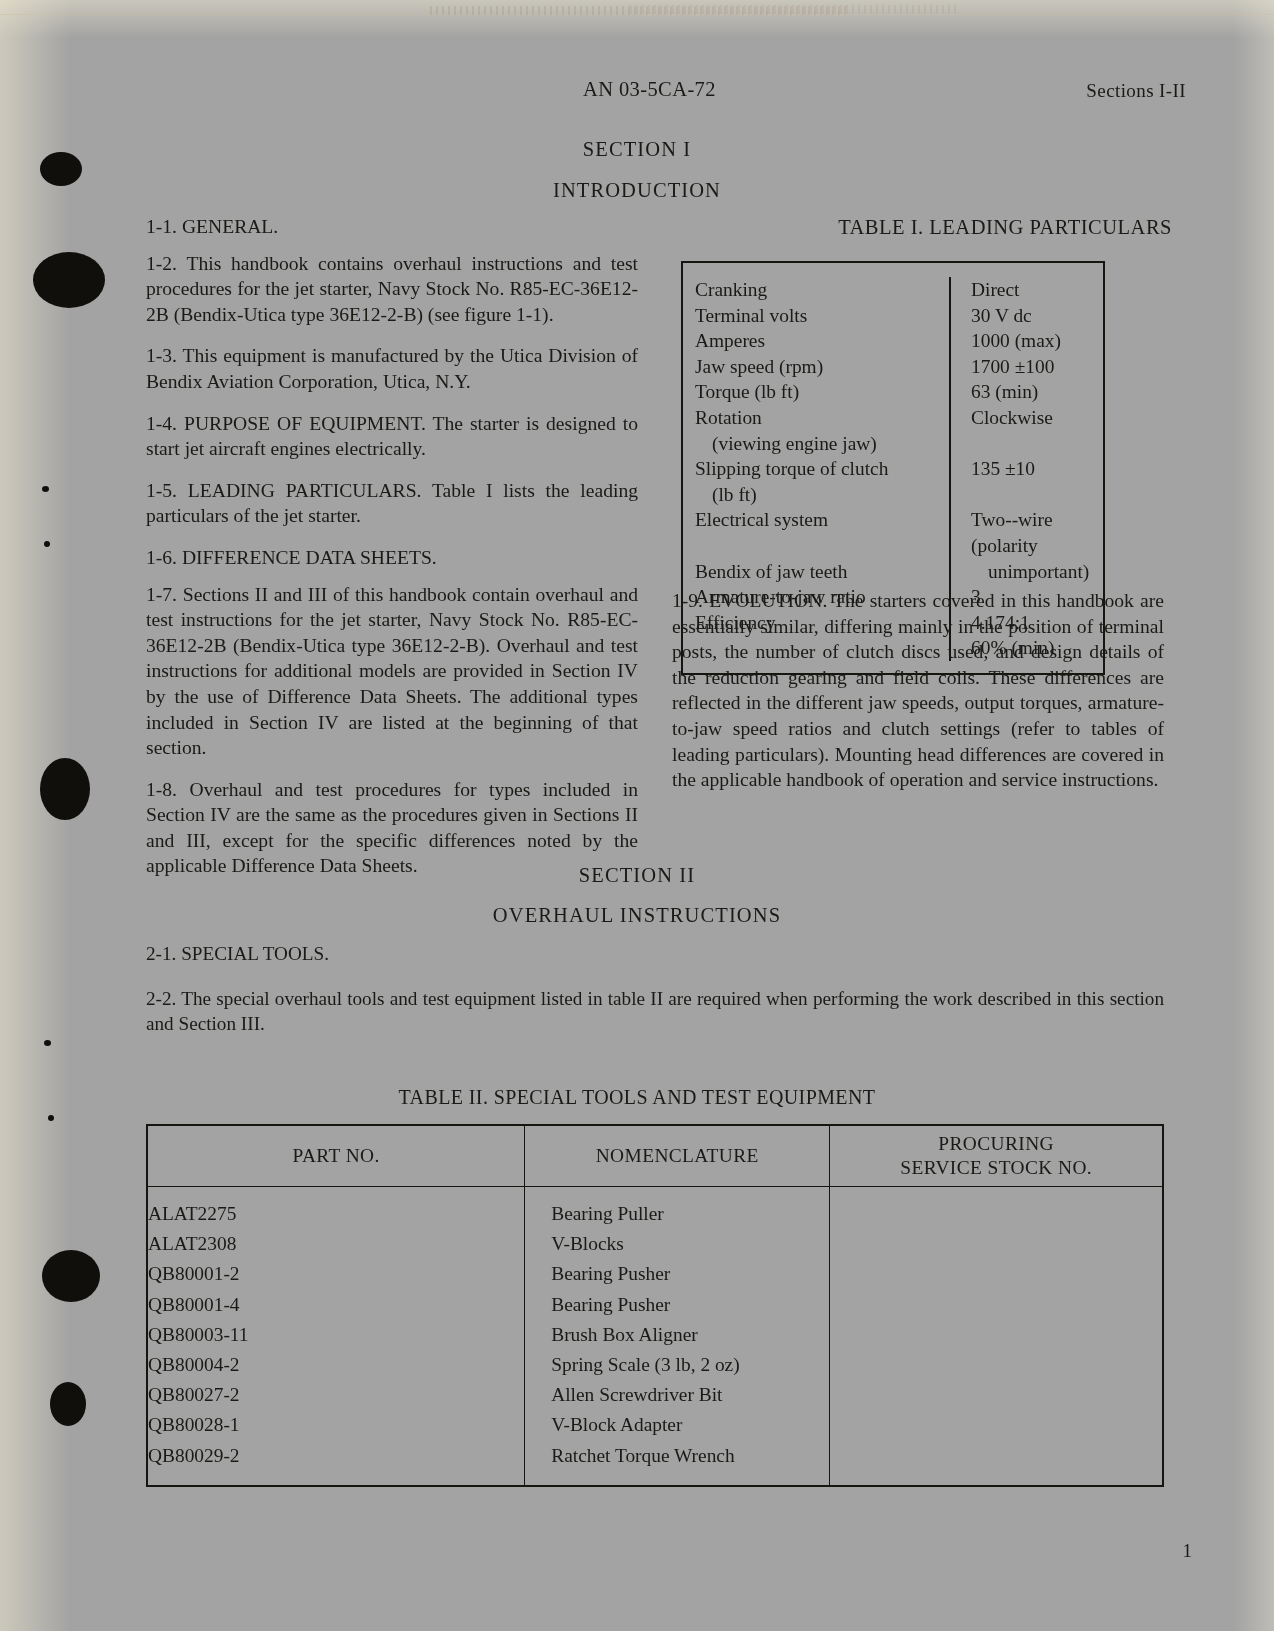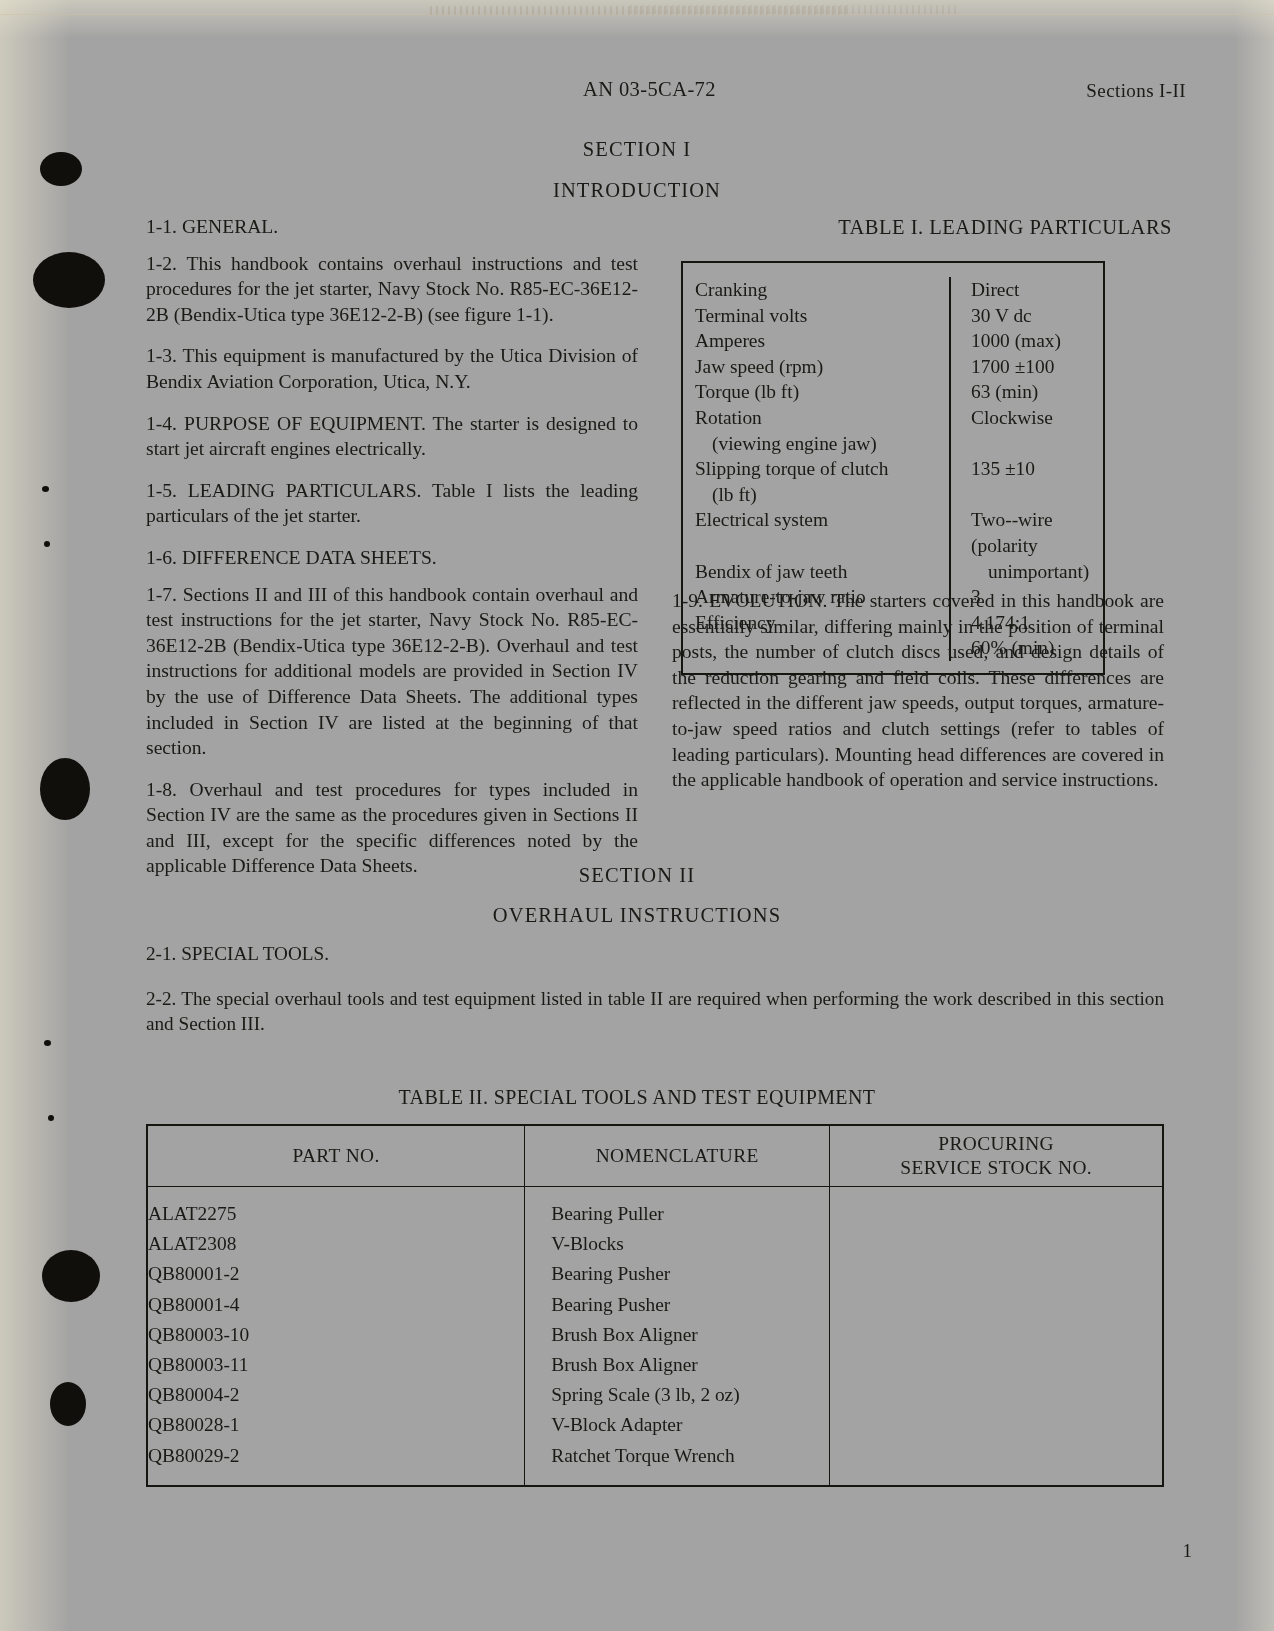--- a/index.html
+++ b/index.html
@@ -328,35 +328,35 @@
         <td class="cell-part">QB80001-2</td>
         <td class="cell-nom">Bearing Pusher</td>
         <td class="cell-proc"></td>
       </tr>
       <tr>
         <td class="cell-part">QB80001-4</td>
         <td class="cell-nom">Bearing Pusher</td>
         <td class="cell-proc"></td>
       </tr>
       <tr>
-        <td class="cell-part">QB80003-10</td>
-        <td class="cell-nom">Brush Box Aligner</td>
-        <td class="cell-proc"></td>
-      </tr>
-      <tr>
         <td class="cell-part">QB80003-11</td>
         <td class="cell-nom">Brush Box Aligner</td>
         <td class="cell-proc"></td>
       </tr>
       <tr>
         <td class="cell-part">QB80004-2</td>
         <td class="cell-nom">Spring Scale (3 lb, 2 oz)</td>
         <td class="cell-proc"></td>
       </tr>
       <tr>
+        <td class="cell-part">QB80027-2</td>
+        <td class="cell-nom">Allen Screwdriver Bit</td>
+        <td class="cell-proc"></td>
+      </tr>
+      <tr>
         <td class="cell-part">QB80028-1</td>
         <td class="cell-nom">V-Block Adapter</td>
         <td class="cell-proc"></td>
       </tr>
       <tr>
         <td class="cell-part">QB80029-2</td>
         <td class="cell-nom">Ratchet Torque Wrench</td>
         <td class="cell-proc"></td>
       </tr>
     </tbody>

